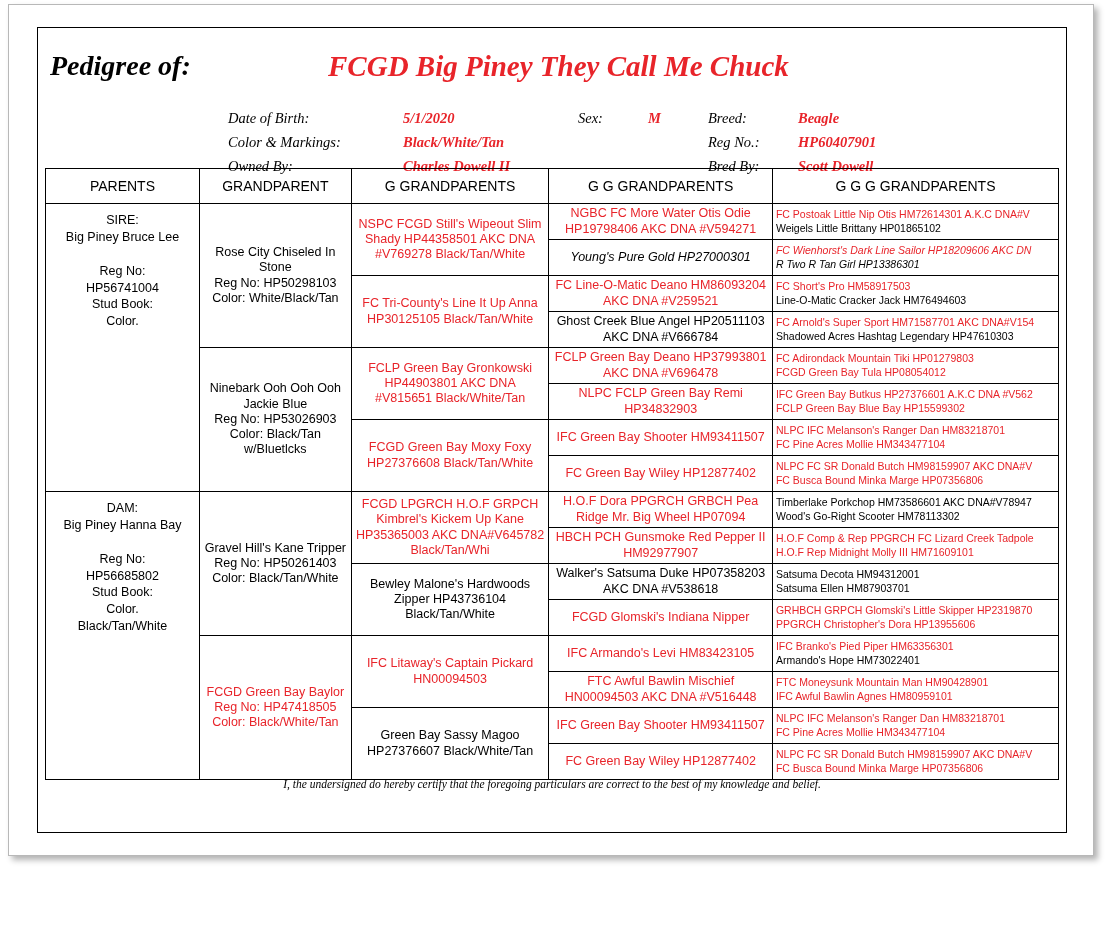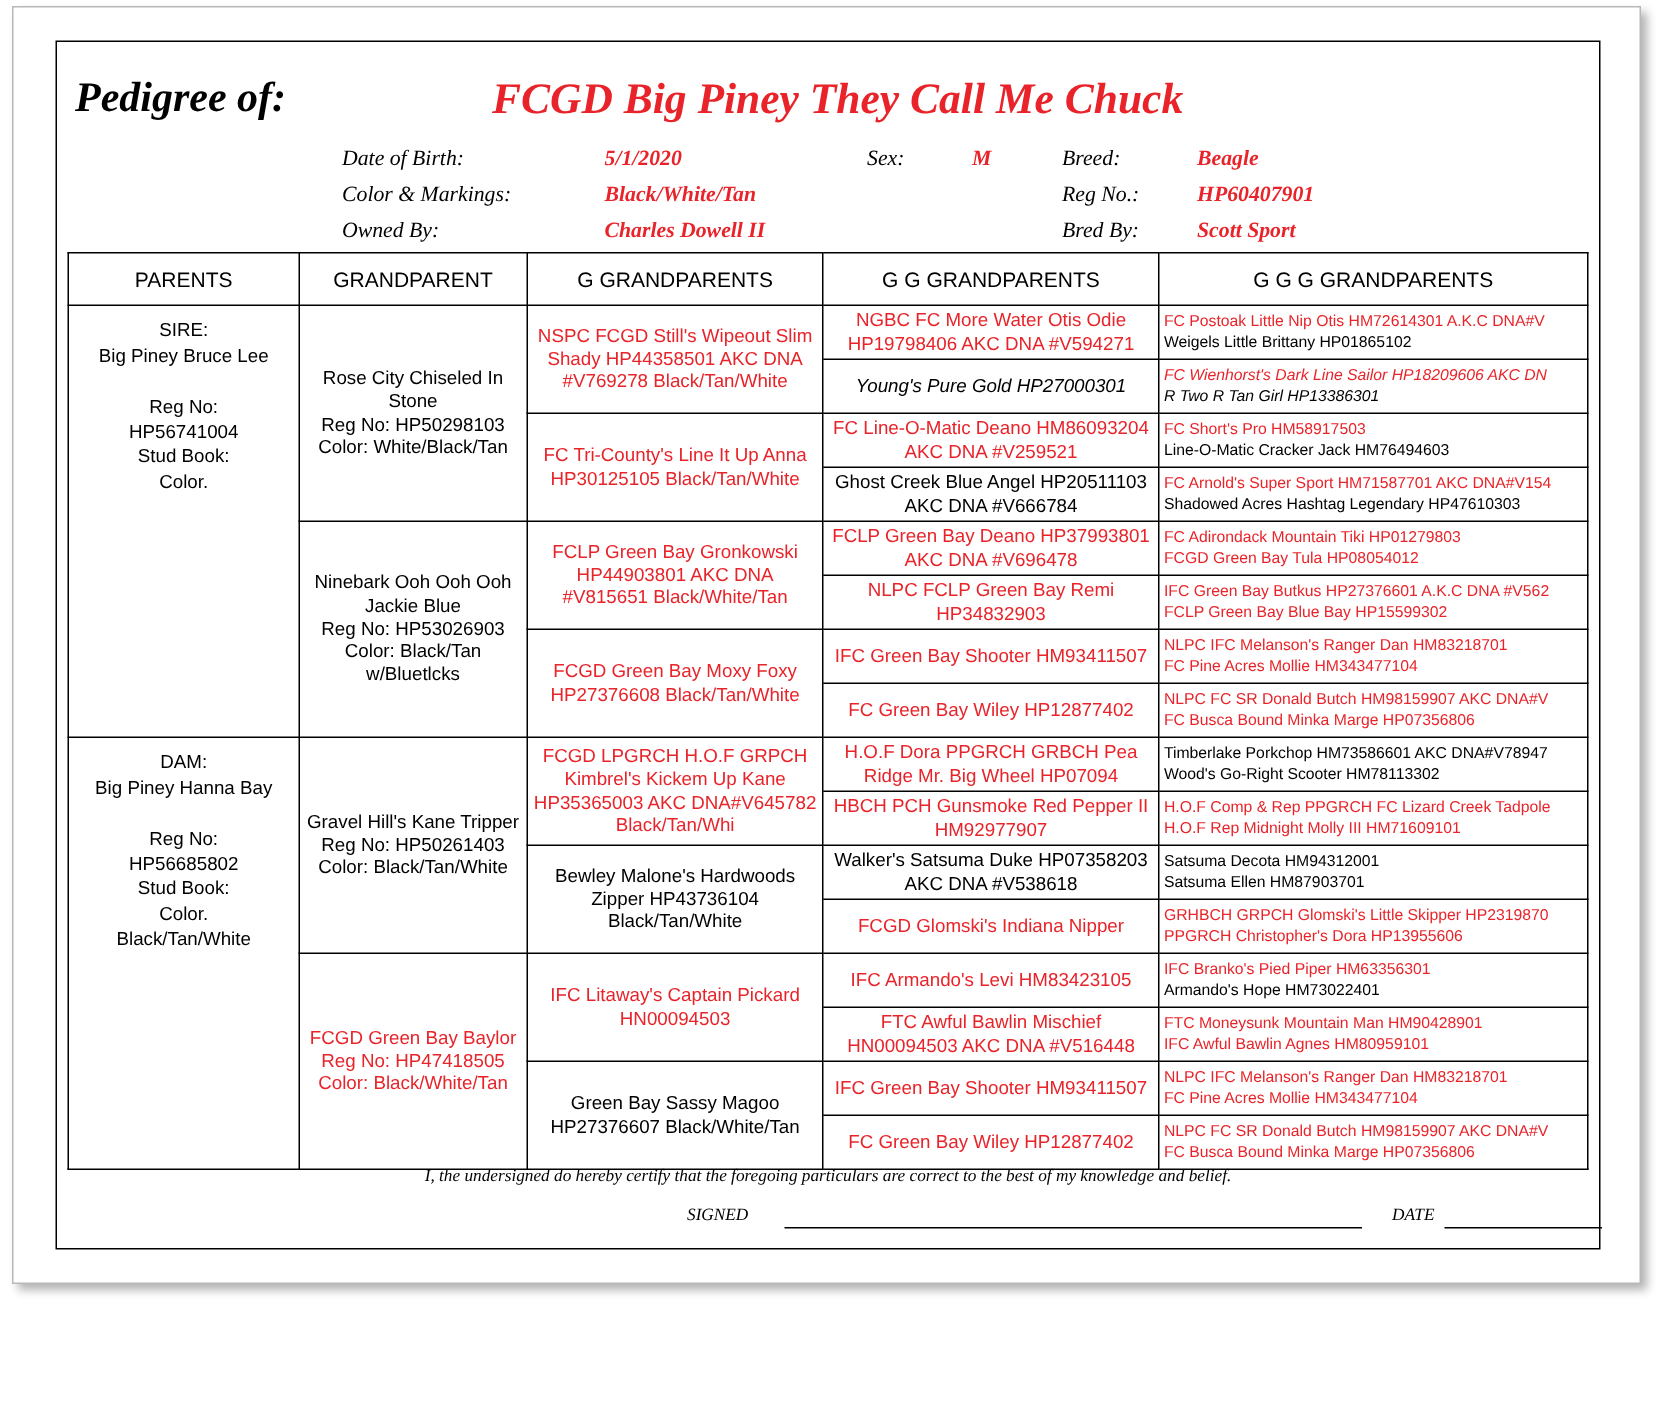--- a/index.html
+++ b/index.html
@@ -29,21 +29,21 @@
   }
   .dogname{
     position:absolute;left:290px;top:22px;
     font-family:"Liberation Serif", serif;
     font-weight:bold;font-style:italic;font-size:29px;color:#e8242a;
     white-space:nowrap;
   }
   .meta{position:absolute;left:190px;top:70px;width:810px;}
   .mrow{display:flex;align-items:baseline;height:24px;}
   .lblA{width:175px;font-family:"Liberation Serif",serif;font-style:italic;font-size:14.5px;color:#000;}
-  .valA{width:175px;font-family:"Liberation Serif",serif;font-weight:bold;font-style:italic;font-size:14.5px;color:#e8242a;}
+  .valA{width:175px;font-family:"Liberation Serif",serif;font-weight:bold;font-style:italic;font-size:14.5px;color:#e8242a;margin-top:12px;}
   .lblB{width:70px;font-family:"Liberation Serif",serif;font-style:italic;font-size:14.5px;color:#000;}
   .valB{width:60px;font-family:"Liberation Serif",serif;font-weight:bold;font-style:italic;font-size:14.5px;color:#e8242a;}
   .lblC{width:90px;font-family:"Liberation Serif",serif;font-style:italic;font-size:14.5px;color:#000;}
   .valC{font-family:"Liberation Serif",serif;font-weight:bold;font-style:italic;font-size:14.5px;color:#e8242a;}
 
   
   .grid{
     position:absolute;left:0;right:0;top:140px;
     margin:0 1px;
   }
@@ -112,21 +112,21 @@
           <span class="valB"></span>
           <span class="lblC">Reg No.:</span>
           <span class="valC">HP60407901</span>
         </div>
         <div class="mrow">
           <span class="lblA">Owned By:</span>
           <span class="valA">Charles Dowell II</span>
           <span class="lblB"></span>
           <span class="valB"></span>
           <span class="lblC">Bred By:</span>
-          <span class="valC">Scott Sport</span>
+          <span class="valC">Scott Dowell</span>
         </div>
       </div>
     </div>
 
     <div class="grid">
       <table class="ped">
         <colgroup>
           <col class="c1">
             <col class="c2">
             <col class="c3">
@@ -267,21 +267,15 @@
               <td class="ggg">
                 <div style="color: rgb(232, 36, 42);">NLPC FC SR Donald Butch HM98159907 AKC DNA#V</div>
                 <div style="color: rgb(232, 36, 42);">FC Busca Bound Minka Marge HP07356806</div>
               </td>
             </tr>
           </tbody>
       </table>
     </div>
 
     <div class="certify">I, the undersigned do hereby certify that the foregoing particulars are correct to the best of my knowledge and belief.</div>
-    <div class="signrow">
-      <span class="signed-lbl">SIGNED</span>
-      <span class="signed-line"></span>
-      <span class="date-lbl">DATE</span>
-      <span class="date-line"></span>
-    </div>
 
   </div>
 </div>
 
 </body></html>

